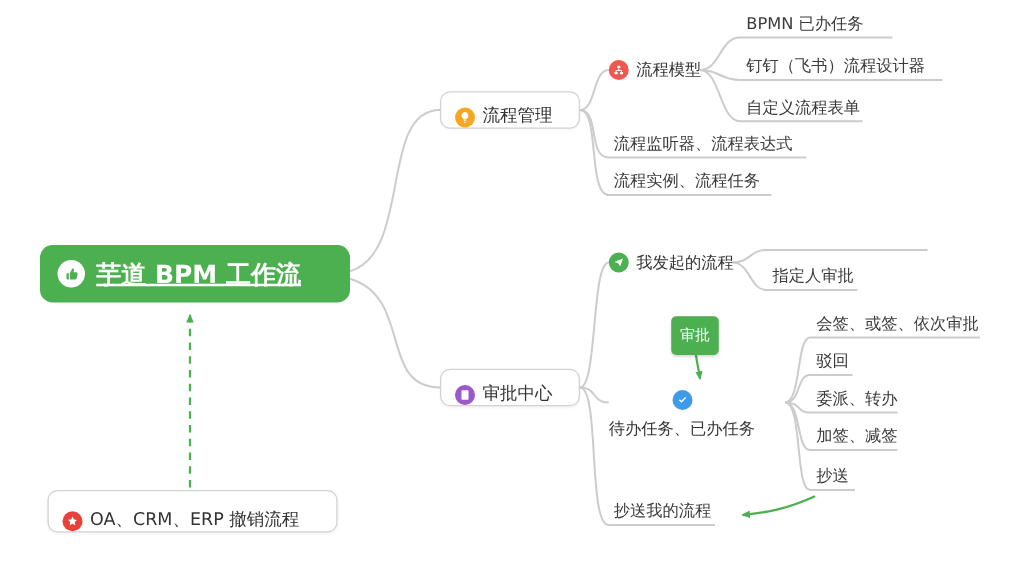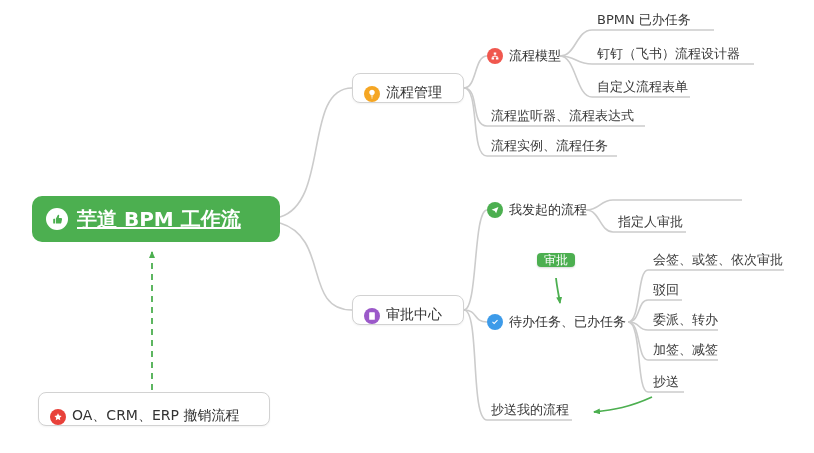--- a/index.html
+++ b/index.html
@@ -116,23 +116,23 @@
     <span class="icon-circle ic-green">
       <svg viewBox="0 0 16 16" width="10" height="10">
         <path fill="#fff" d="M2.5 7.5 13.5 3 9.8 13.2 7.6 9.4 2.5 7.5z"></path>
       </svg>
     </span>
     <span>我发起的流程</span>
   </div>
 
   <div class="leaf" style="left:618px; top:213px;">指定人审批</div>
 
-  <div class="badge" style="left:537px; top:253px; width:38px; height:14px;">审批</div>
+  <div class="badge" style="left:537px; top:253px; width:38px; height:31px;">审批</div>
 
-  <div class="node plain" style="left:487px; top:312px; height:20px;">
+  <div class="node plain" style="left:487px; top:312px; height:20px;flex-direction:column;">
     <span class="icon-circle ic-blue">
       <svg viewBox="0 0 16 16" width="10" height="10">
         <path fill="#fff" d="M6.6 11.4 3.4 8.2l1.2-1.2 2 2 4.8-4.8 1.2 1.2z"></path>
       </svg>
     </span>
     <span>待办任务、已办任务</span>
   </div>
 
   <div class="leaf" style="left:653px; top:251px;">会签、或签、依次审批</div>
   <div class="leaf" style="left:653px; top:281px;">驳回</div>

